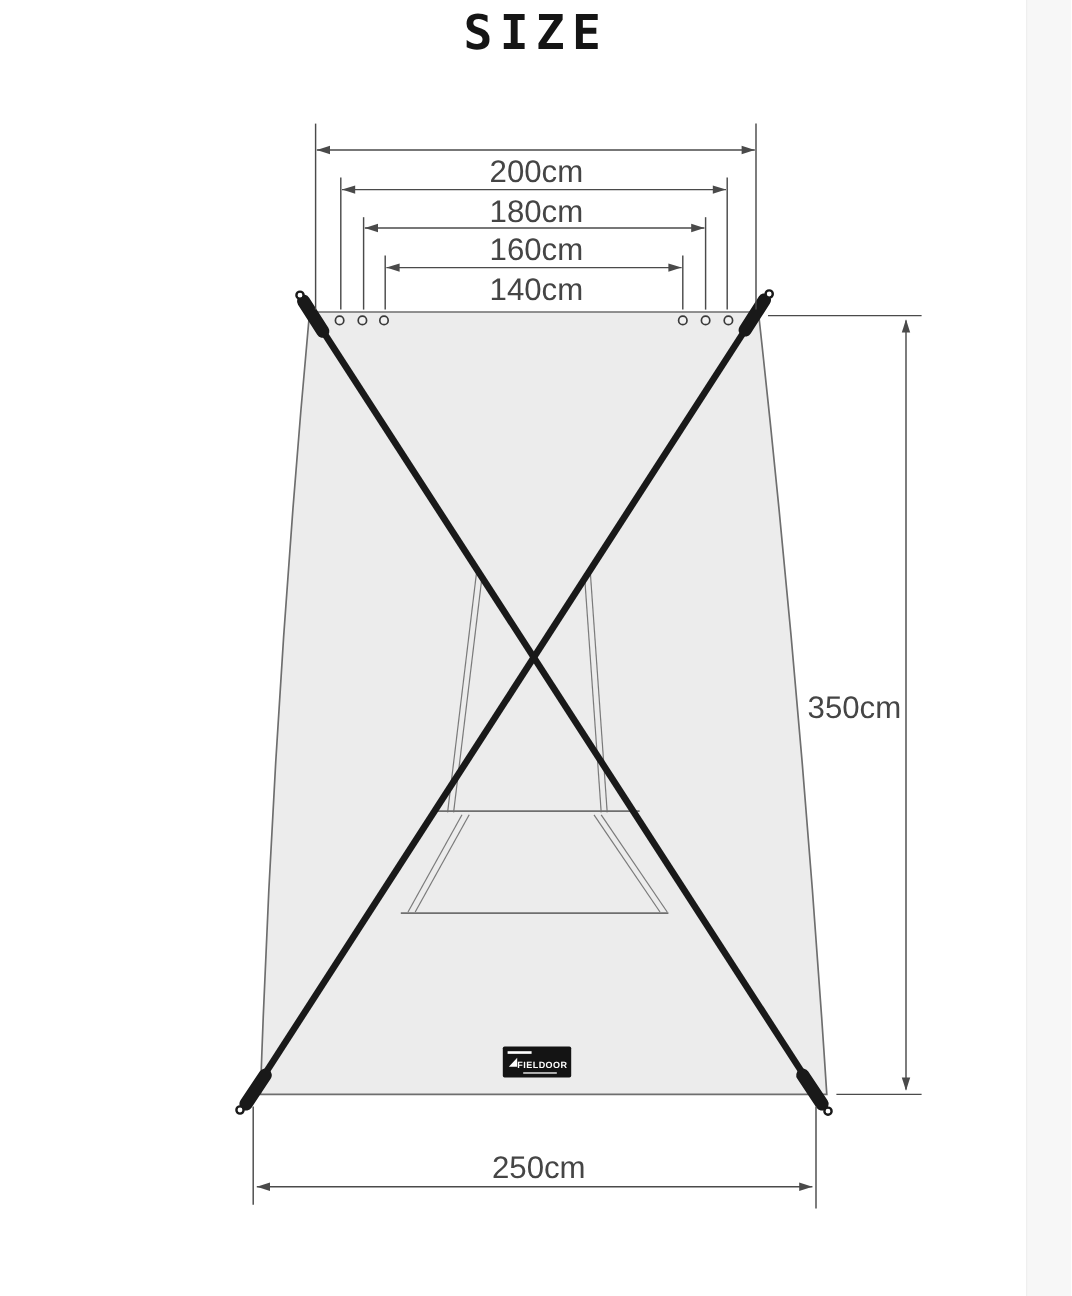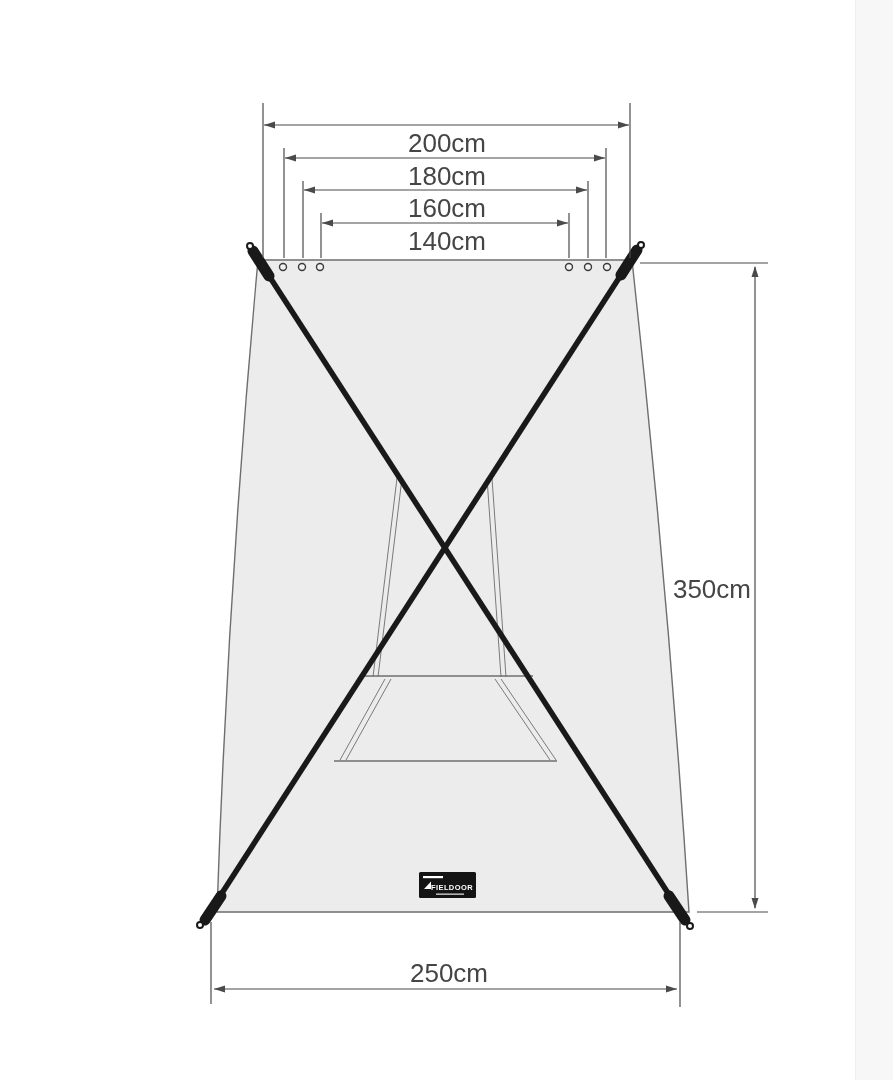--- a/index.html
+++ b/index.html
@@ -35,20 +35,21 @@
   .pole-tip{stroke:#191919;stroke-width:11;stroke-linecap:round;fill:none;}
   .eyelet{fill:#ffffff;stroke:#191919;stroke-width:2;}
   .grommet{fill:#f2f2f2;stroke:#3a3a3a;stroke-width:1.4;}
   .brandtext{font-family:"Liberation Sans",sans-serif;font-size:7.5px;font-weight:bold;fill:#ffffff;letter-spacing:0.4px;}
 </style>
 </head>
 <body>
 
 <div class="canvas">
 
+  <div class="page-title">SIZE</div>
 
   <svg width="893" height="1080" viewBox="0 0 893 1080">
 
     <g>
       <path class="tarp-outline" d="M258,260 L632,260 Q668,586 689,912 L217,912 Q228,586 258,260 Z" fill="#ececec"></path>
     </g>
 
     <g class="frame">
       <line x1="397" y1="478" x2="373" y2="677"></line>
       <line x1="402" y1="478" x2="378" y2="677"></line>

